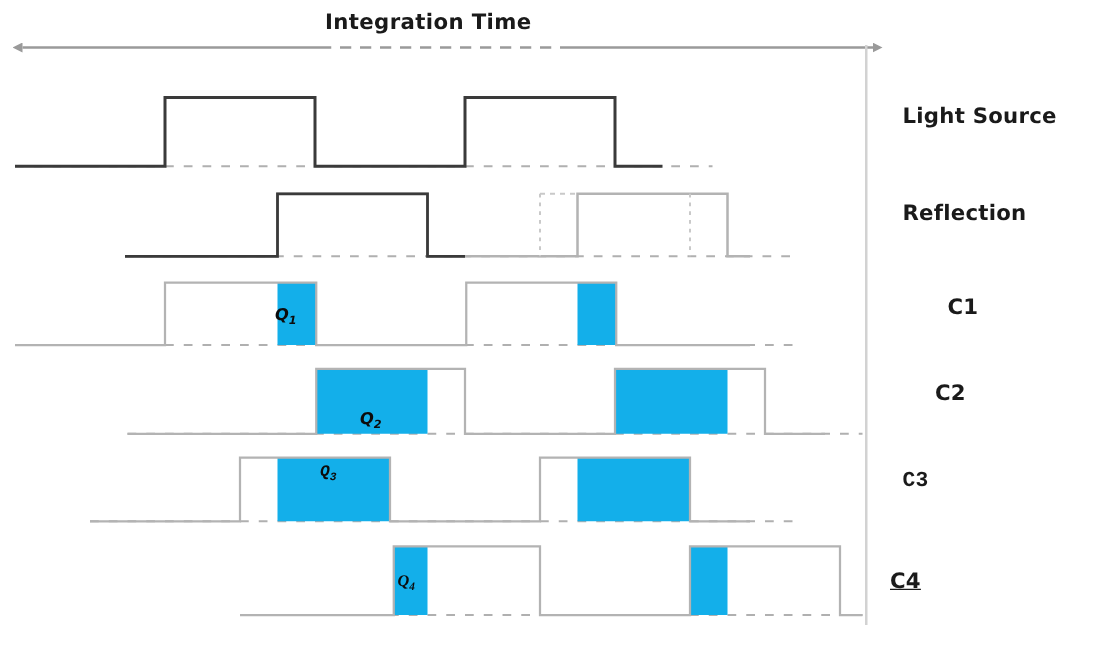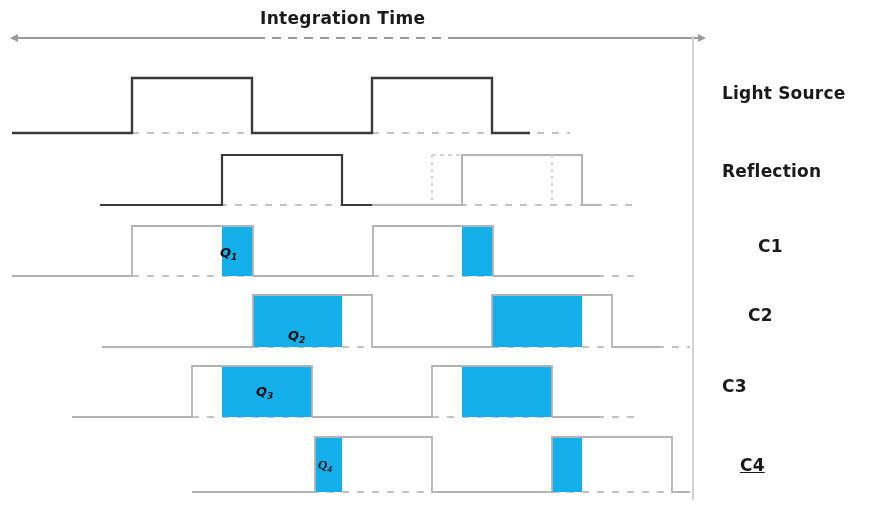--- a/index.html
+++ b/index.html
@@ -114,22 +114,22 @@
         <path d="M192,492 L315,492 L315,437 L432,437 L432,492 L552,492 L552,437 L672,437 L672,492 L690,492" fill="none" stroke="#b3b3b3" stroke-width="1.8" stroke-linejoin="miter"></path>
       </g>
   </svg>
 
   <div class="title-text" style="left: 260px; top: 8px;">Integration Time</div>
 
   <div class="row-label" style="left: 722px; top: 83px;">Light Source</div>
   <div class="row-label" style="left: 722px; top: 161px;">Reflection</div>
   <div class="row-label" style="left: 758px; top: 236px;">C1</div>
   <div class="row-label" style="left: 748px; top: 305px;">C2</div>
-  <div class="row-label" style="left: 722px; top: 376px;">C3</div>
-  <div class="row-label" style="left: 740px; top: 455px; text-decoration: underline;">C4</div>
+  <div class="row-label" style="left: 722px; top: 376px; font-family: Liberation Mono, monospace;">C3</div>
+  <div class="row-label" style="left: 712px; top: 455px; text-decoration: underline;">C4</div>
 
   <div id="charge-labels">
       <div class="charge-label" style="left: 220px; top: 245px;"><span>Q<sub>1</sub></span></div>
       <div class="charge-label" style="left: 288px; top: 314px; margin-top: 14px;"><span>Q<sub>2</sub></span></div>
-      <div class="charge-label" style="left: 256px; top: 384px;"><span>Q<sub>3</sub></span></div>
+      <div class="charge-label" style="left: 256px; top: 370px; font-family: Liberation Mono, monospace;"><span>Q<sub>3</sub></span></div>
       <div class="charge-label" style="left: 318px; top: 457px; font-family: Liberation Serif, serif;"><span>Q<sub>4</sub></span></div>
     </div>
 </div>
 
 </body></html>

